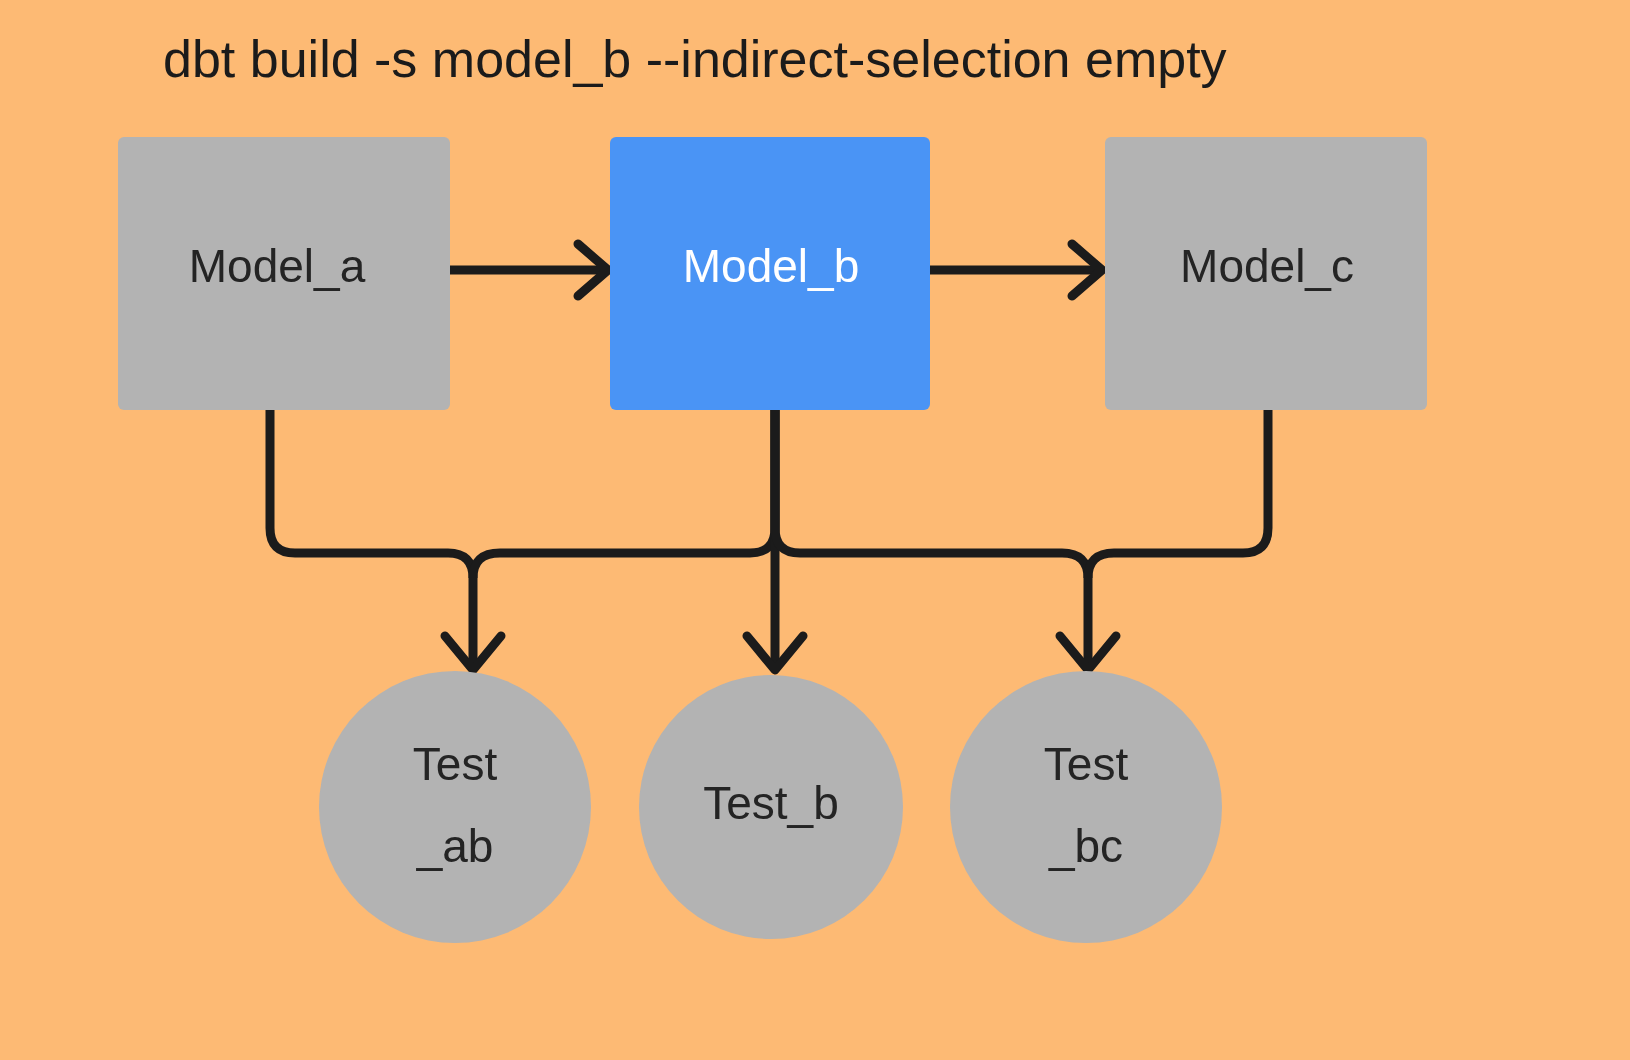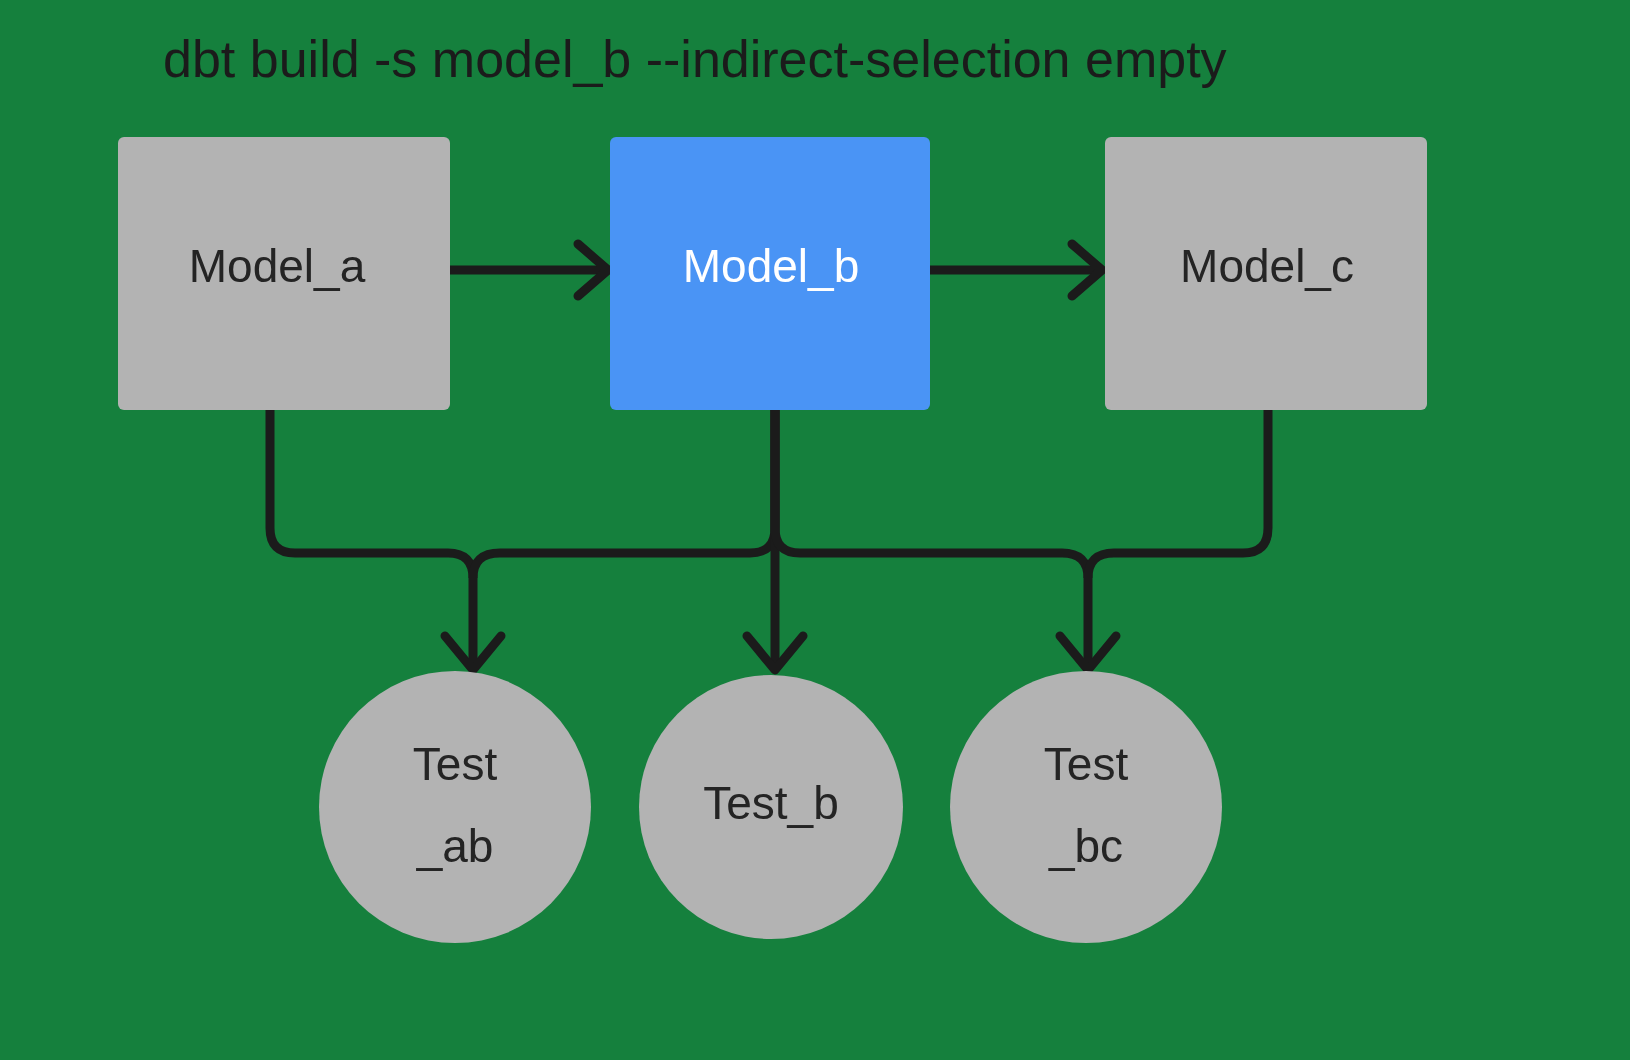--- a/index.html
+++ b/index.html
@@ -11,21 +11,21 @@
   body {
     width: 1630px;
     height: 1060px;
     font-family: "Liberation Sans", sans-serif;
     overflow: hidden;
   }
   #diagram-root {
     position: relative;
     width: 1630px;
     height: 1060px;
-    background: #15803d;
+    background: #fdba74;
   }
   svg#graph {
     display: block;
     width: 1630px;
     height: 1060px;
   }
   .node-label {
     font-family: "Liberation Sans", sans-serif;
     font-size: 46px;
     fill: #242424;

